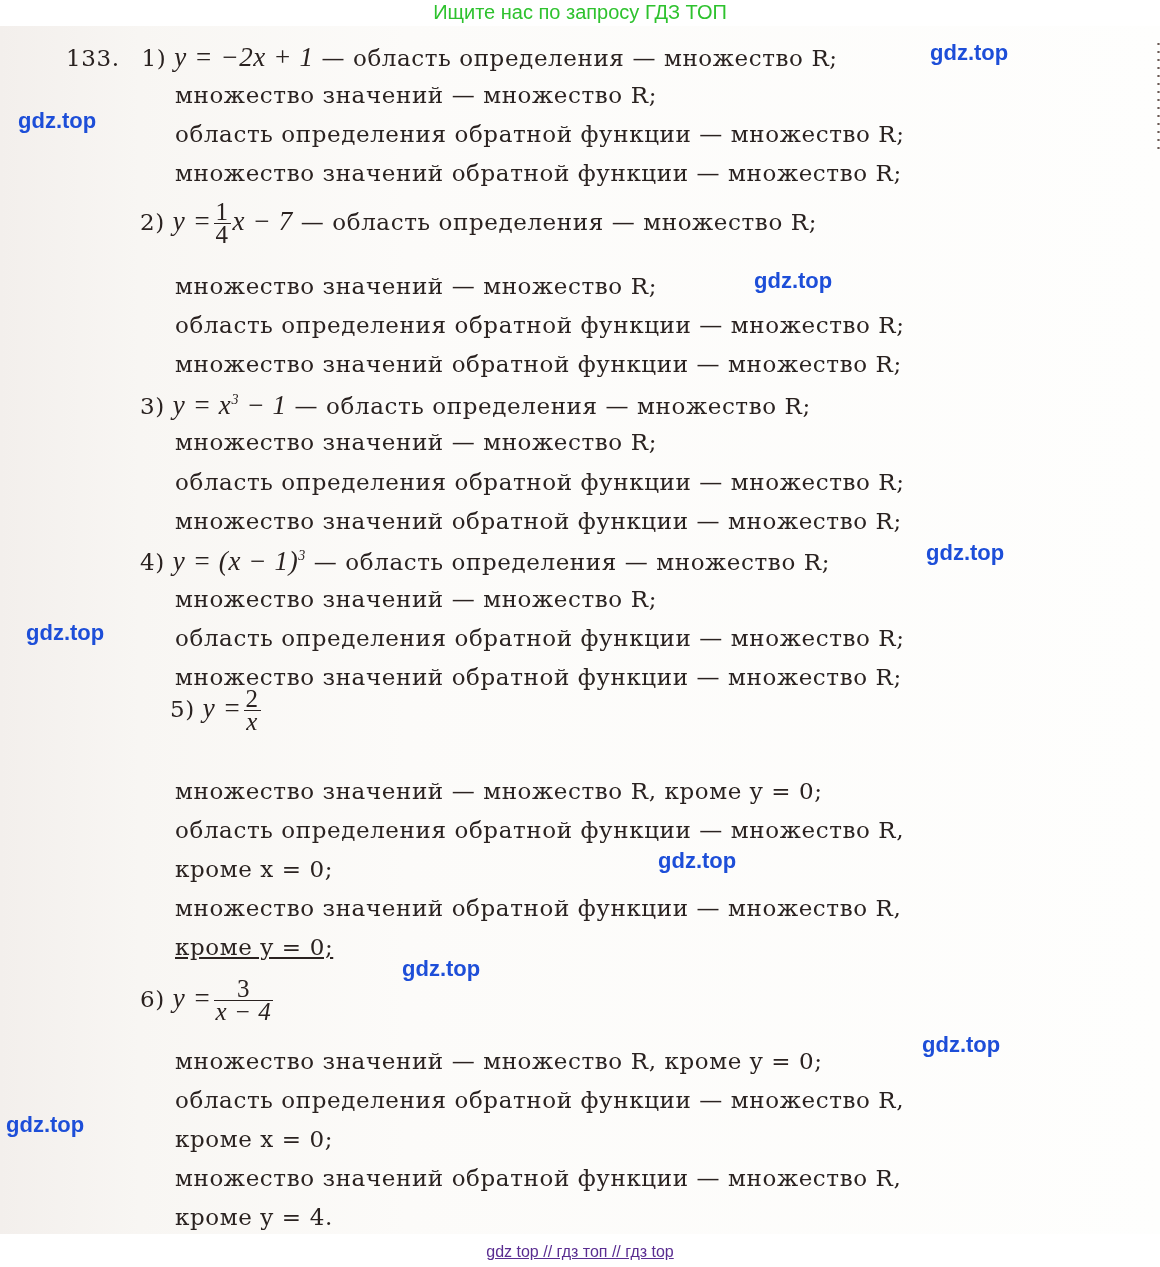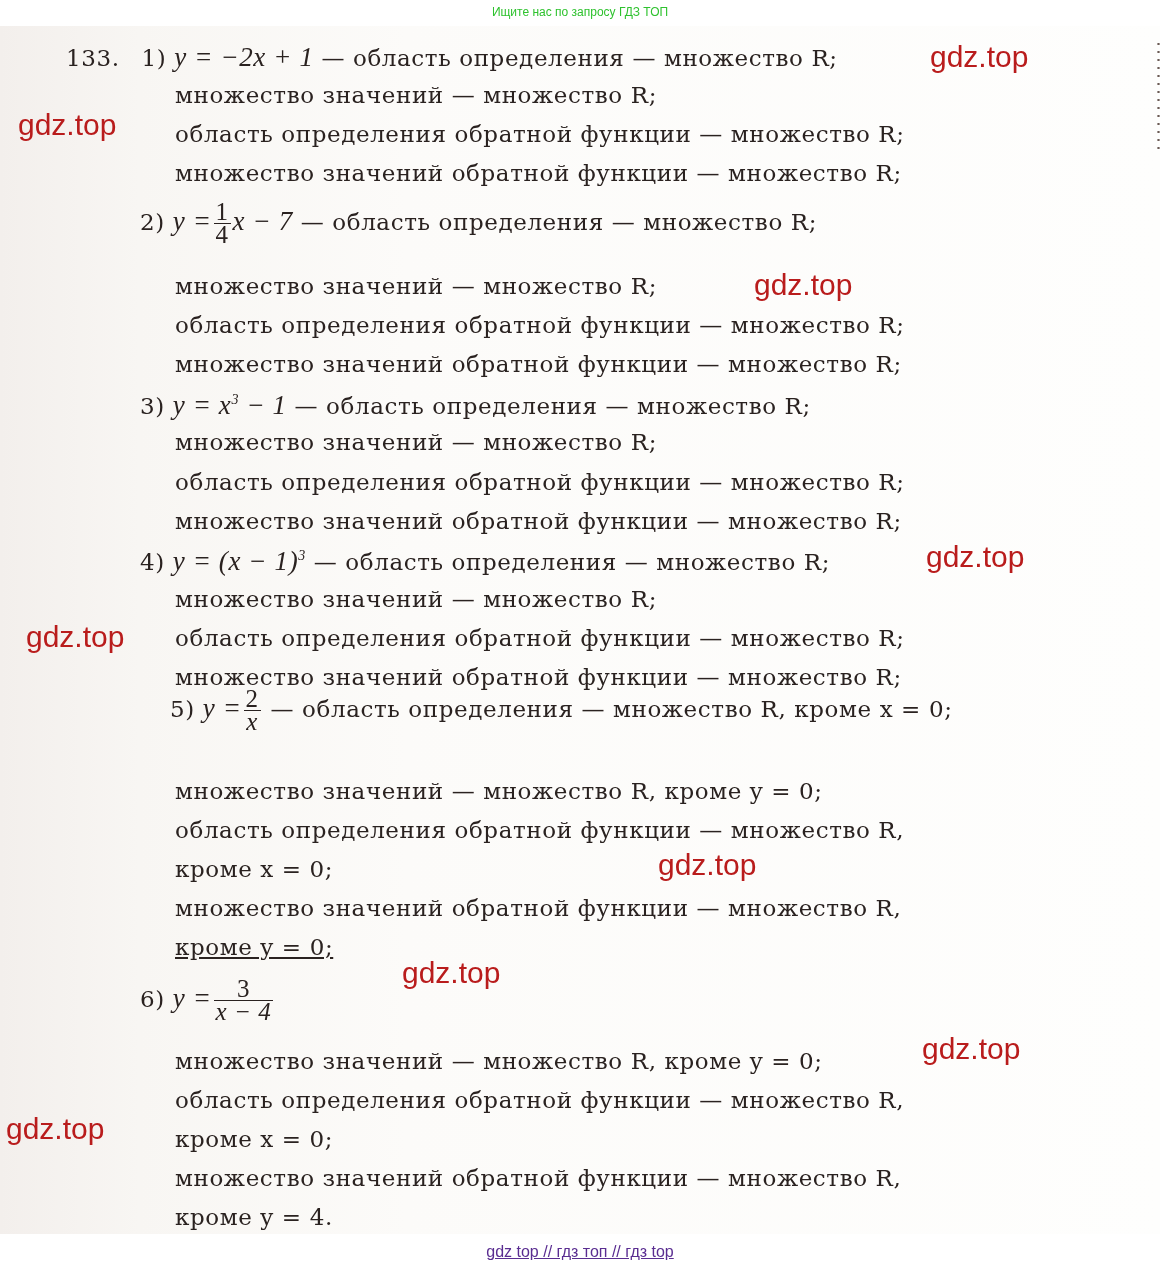--- a/index.html
+++ b/index.html
@@ -4,21 +4,21 @@
 <style>
   html, body { margin: 0; padding: 0; }
   body {
     width: 1160px; height: 1267px; position: relative; overflow: hidden;
     background: #ffffff;
     font-family: "DejaVu Serif", serif;
   }
   .top-banner {
     position: absolute; left: 0; top: 0; width: 1160px; height: 26px;
     text-align: center; line-height: 24px;
-    font-family: "Liberation Sans", sans-serif; font-size: 12px;
+    font-family: "Liberation Sans", sans-serif; font-size: 20px;
     color: #2ec22e;
   }
   .scan {
     position: absolute; left: 0; top: 26px; width: 1160px; height: 1208px;
     background: linear-gradient(90deg, #f3efec 0%, #f8f6f3 12%, #fcfbf9 35%, #fefefd 100%);
   }
   .dots {
     position: absolute; left: 1157px; top: 40px; width: 3px; height: 112px;
     background-image: radial-gradient(circle, #6a5a55 1px, transparent 1.3px);
     background-size: 3px 8px;
@@ -40,21 +40,21 @@
   .frac {
     display: inline-block; vertical-align: middle; text-align: center;
     font-family: "Liberation Serif", serif; font-size: 25px; line-height: 22px;
     margin: 0 2px;
   }
   .frac .n, .frac .d { display: block; padding: 0 2px; }
   .frac .bar { display: block; border-top: 1.5px solid #2a2220; }
   sup { font-size: 14px; }
   .wm {
     position: absolute; font-family: "Liberation Sans", sans-serif;
-    font-size: 30px; color: #b91c1c; white-space: nowrap;
+    font-size: 22px; color: #1d4ed8; white-space: nowrap; font-weight: bold;
   }
 </style>
 </head>
 <body>
 
 <div class="top-banner">Ищите нас по запросу ГДЗ ТОП</div>
 
 <div class="scan"></div>
 <div class="dots"></div>
 
@@ -91,21 +91,20 @@
   <span class="mi"><span>y = (x − 1)</span><sup>3</sup></span>
   <span>— область определения — множество R;</span>
 </div>
 <div class="line" style="left:175px;top:586px;">множество значений — множество R;</div>
 <div class="line" style="left:175px;top:625px;">область определения обратной функции — множество R;</div>
 <div class="line" style="left:175px;top:664px;">множество значений обратной функции — множество R;</div>
 
 <div class="line" style="left:140px;top:688px;margin-left:30px;">
   <span>5)</span>
   <span class="mi">y =</span><span class="frac"><span class="n">2</span><span class="bar"></span><span class="d mi" style="font-size:25px">x</span></span>
-  <span>— область определения — множество R, кроме x = 0;</span>
 </div>
 <div class="line" style="left:175px;top:778px;">множество значений — множество R, кроме y = 0;</div>
 <div class="line" style="left:175px;top:817px;">область определения обратной функции — множество R,</div>
 <div class="line" style="left:175px;top:856px;">кроме x = 0;</div>
 <div class="line" style="left:175px;top:895px;">множество значений обратной функции — множество R,</div>
 <div class="line" style="left:175px;top:934px;text-decoration:underline;">кроме y = 0;</div>
 
 <div class="line" style="left:140px;top:978px;">
   <span>6)</span>
   <span class="mi">y =</span><span class="frac"><span class="n">3</span><span class="bar"></span><span class="d mi" style="font-size:25px">x − 4</span></span>

